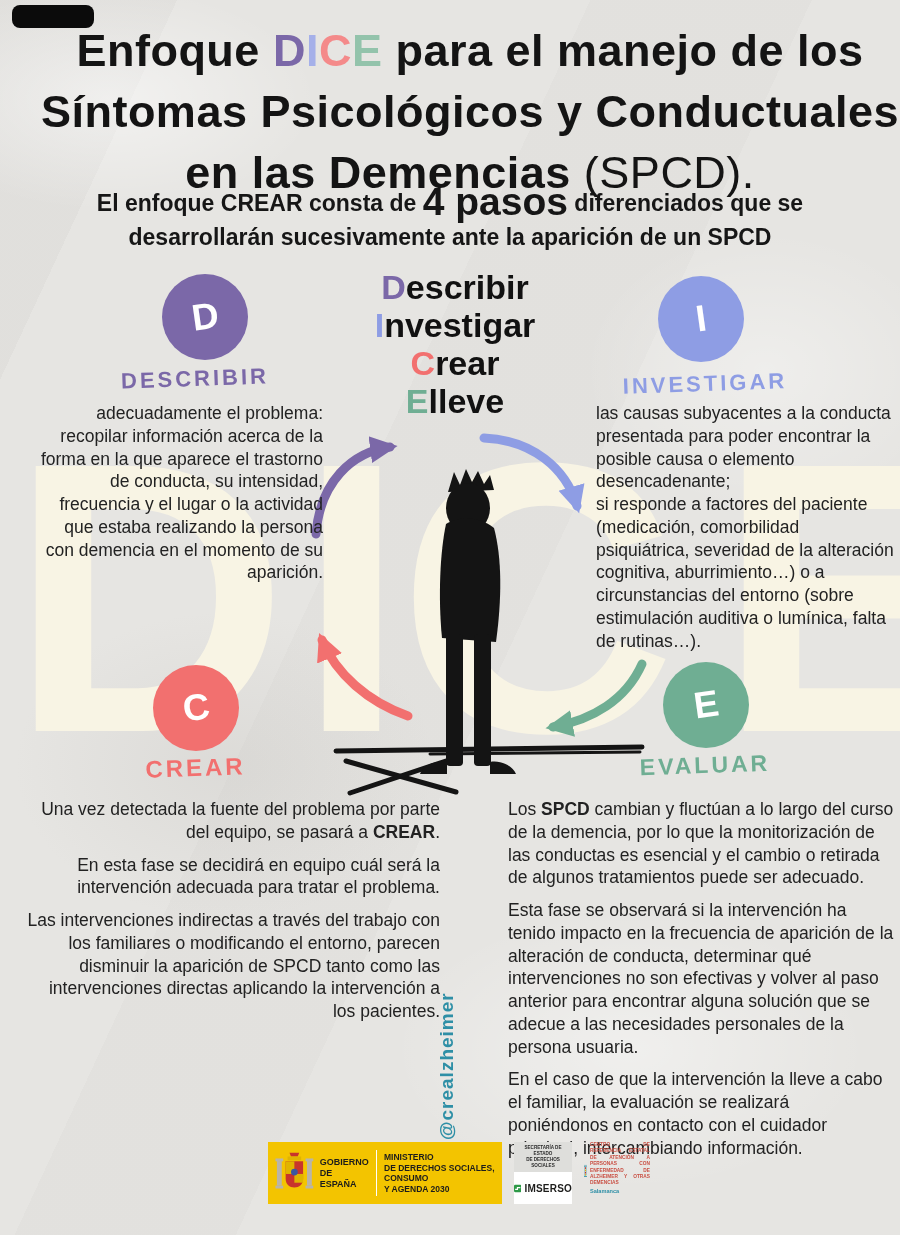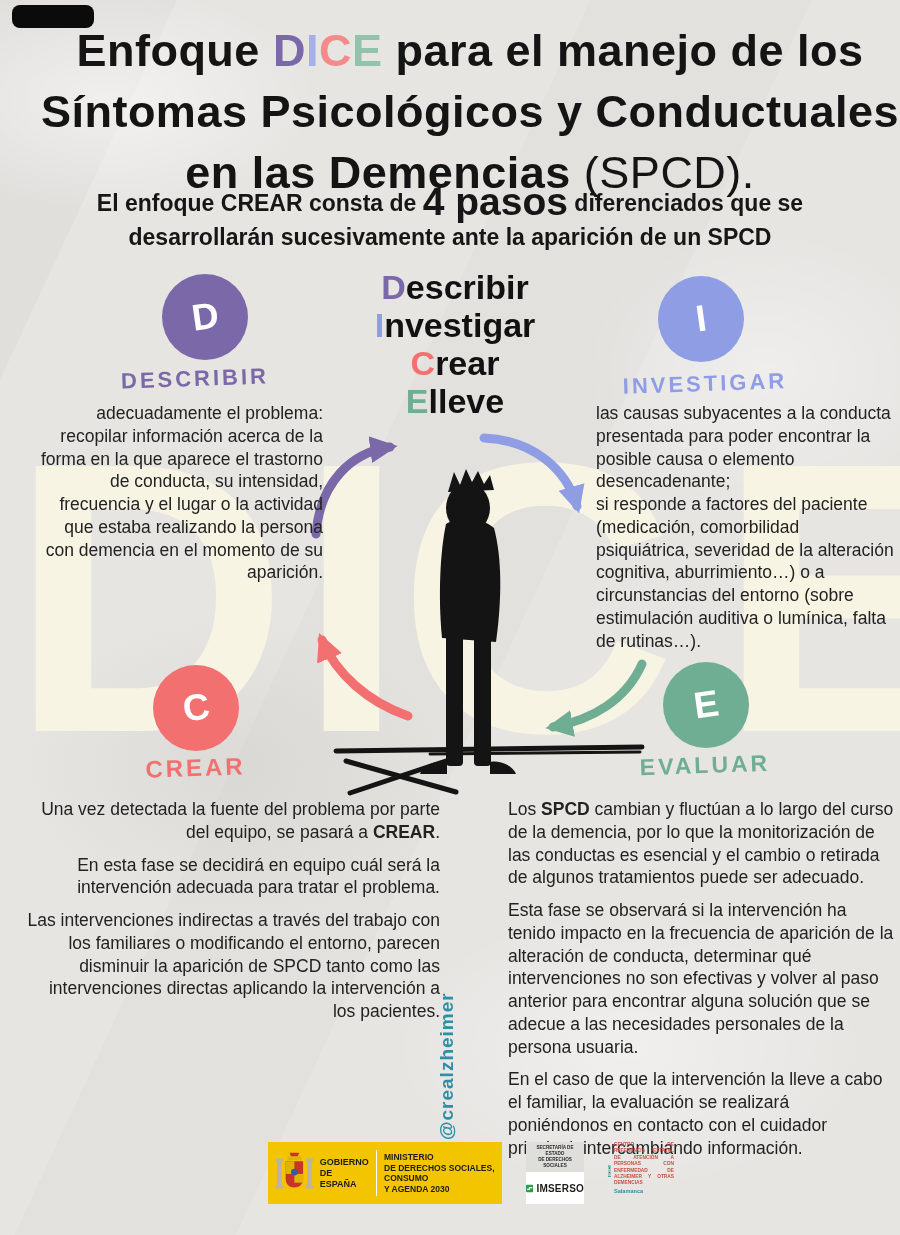--- a/index.html
+++ b/index.html
@@ -40,21 +40,21 @@
   
   .para{z-index:2;color:#222;font-size:17.5px;line-height:1.3;font-weight:500;}
   .para p{margin:0 0 10px 16px;}
   .ra{text-align:right;}
   .prewrap{white-space:pre-line;}
   .b{font-weight:800;}
   
   .handle{left:436px;top:980px;height:160px;width:34px;writing-mode:vertical-rl;transform:rotate(180deg);
     color:#2e8fa6;font-weight:800;font-size:19px;letter-spacing:1px;z-index:3;}
   
-  .footer{left:268px;top:1142px;display:flex;gap:24px;align-items:flex-start;z-index:3;}
+  .footer{left:268px;top:1142px;display:flex;gap:12px;align-items:flex-start;z-index:3;}
   .govbox{width:234px;height:62px;background:#f3c400;display:flex;align-items:center;}
   .gov-left{display:flex;align-items:center;gap:5px;padding:0 6px;height:46px;border-right:1.5px solid #fff;}
   .gov-name{font-size:9px;font-weight:800;color:#1d1d1b;line-height:11px;}
   .min-name{padding:0 7px;font-size:8.5px;font-weight:800;color:#1d1d1b;line-height:10.5px;}
   .secbox{width:58px;height:62px;display:flex;flex-direction:column;}
   .sec-top{background:#dededb;color:#2a2a2a;font-size:4.6px;font-weight:700;text-align:center;padding:3px 1px;line-height:6px;}
   .sec-bot{background:#fff;flex:1;display:flex;align-items:center;justify-content:center;gap:3px;}
   .imserso-word{font-size:10px;font-weight:800;color:#1d1d1b;letter-spacing:.2px;}
   .crebox{width:66px;height:58px;display:flex;gap:3px;align-items:stretch;}
   .cre-text{font-size:4.8px;font-weight:800;color:#c94f43;line-height:6.4px;text-align:justify;}

